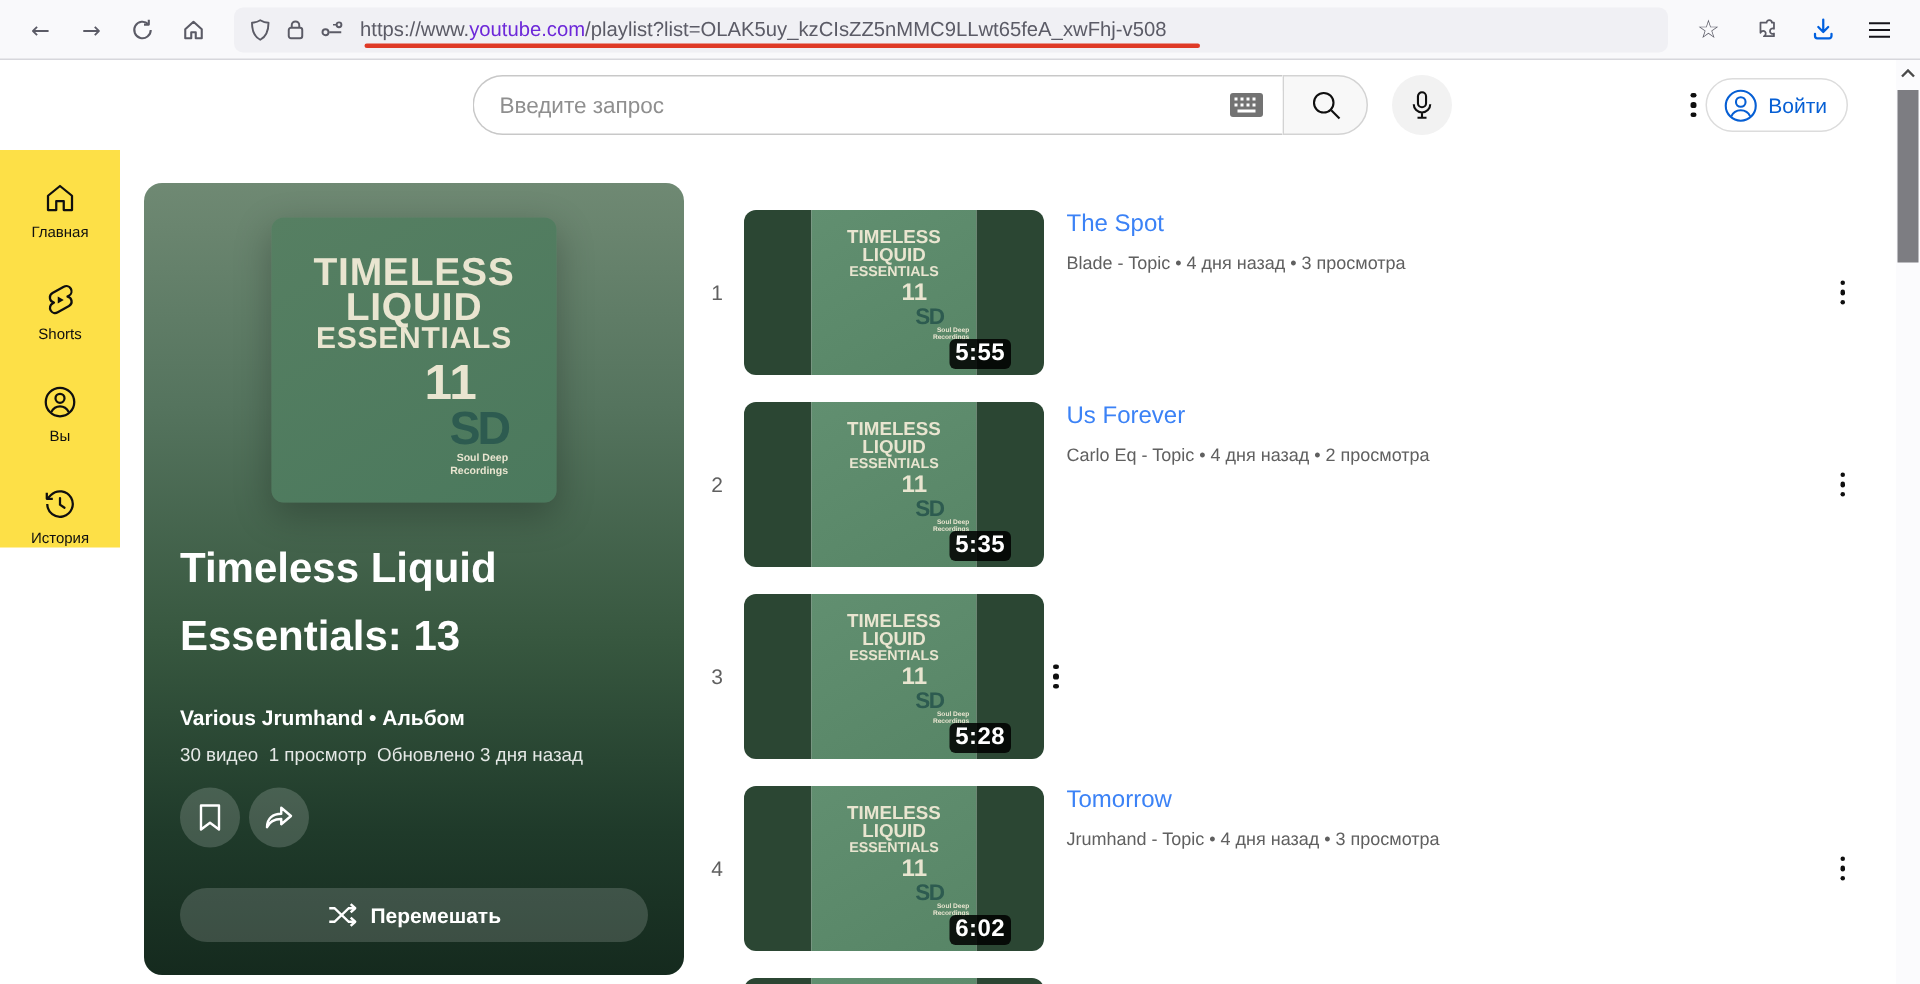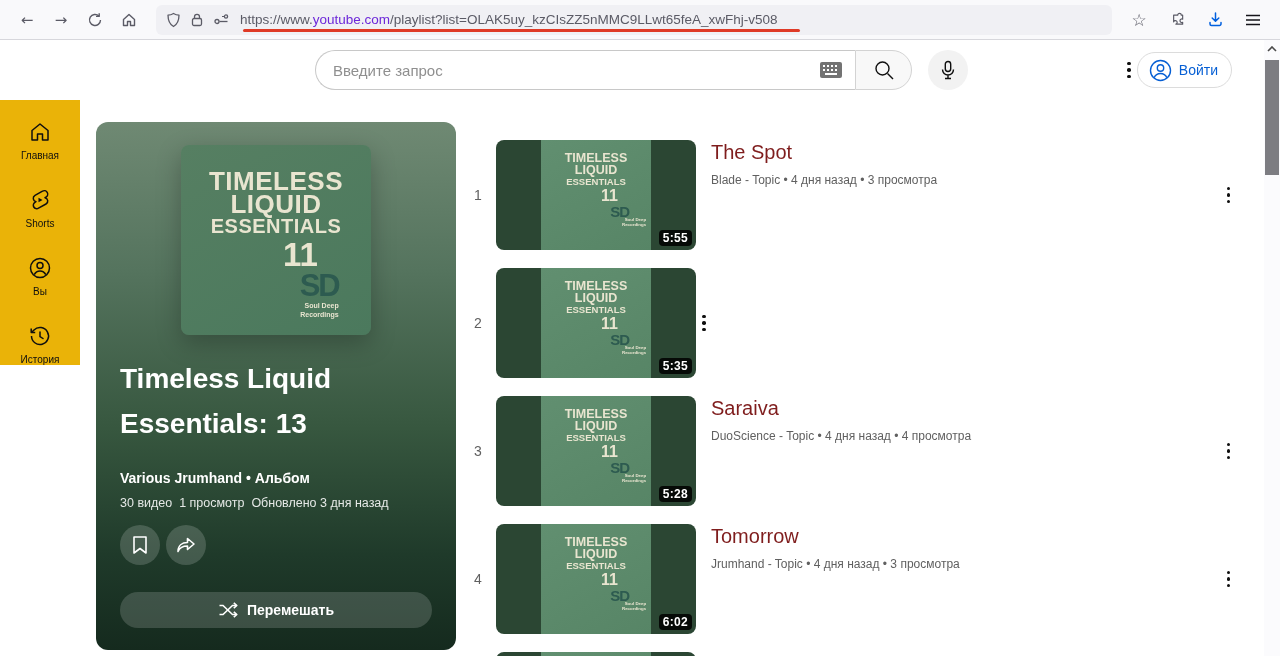--- a/index.html
+++ b/index.html
@@ -44,21 +44,21 @@
     display:flex; align-items:center; justify-content:center; }
 
   .mast-right { position:absolute; right:32px; top:12px; display:flex; align-items:center; }
   .kebab { display:flex; flex-direction:column; gap:3px; padding:8px 6px; }
   .kebab i { width:3.5px; height:3.5px; border-radius:50%; background:#0f0f0f; }
   .signin-btn { display:flex; align-items:center; gap:7px; height:36px; padding:0 13px 0 11px;
     border:1px solid #dcdcdc; border-radius:18px; color:#065fd4; font-size:14px; font-weight:500; background:#fff; }
 
   
   .sidebar { position:absolute; left:0; top:100px; width:80px; display:flex; flex-direction:column; align-items:center;
-    padding-top:20px; gap:27px; background:#eab308; }
+    padding-top:20px; gap:27px; background:#fde047; }
   .side-item { display:flex; flex-direction:column; align-items:center; gap:6px; width:72px; }
   .side-item .lbl { font-size:10px; color:#0f0f0f; }
 
   
   .playlist-panel { position:absolute; left:96px; top:122px; width:360px; height:528px; border-radius:12px;
     background:linear-gradient(180deg,#6f8973 0%, #55745e 28%, #37573f 58%, #1f3a2a 82%, #152a1e 100%); padding:23px 24px; }
   .album-art { width:190px; height:190px; margin:0 auto; border-radius:8px; overflow:hidden;
     background:linear-gradient(150deg,#567f62 0%, #4b795d 100%); box-shadow:0 8px 24px rgba(0,0,0,.25);
     display:flex; flex-direction:column; padding-top:25px; }
   .art-l1 { font-size:26px; font-weight:700; color:#e9e5d0; text-align:center; line-height:23px; letter-spacing:.5px; }
@@ -84,24 +84,24 @@
   .video-row { display:flex; height:110px; margin-bottom:18px; }
   .row-index { width:36px; align-self:center; text-align:center; font-size:14px; color:#606060; flex:0 0 auto; }
   .thumb { position:relative; width:200px; height:110px; border-radius:8px; overflow:hidden; display:flex; flex:0 0 auto; }
   .thumb-bar { width:45px; background:#2b4633; flex:0 0 auto; }
   .thumb-art { flex:1; background:linear-gradient(150deg,#618f70 0%, #578566 100%); display:flex; flex-direction:column; padding-top:13px; }
   .t-l1 { font-size:12.5px; font-weight:700; color:#e9e5d0; text-align:center; line-height:11.5px; }
   .t-l3 { font-size:9.5px; font-weight:700; color:#e9e5d0; text-align:center; line-height:11px; }
   .t-num { font-size:16px; font-weight:700; color:#e9e5d0; text-align:right; padding-right:30%; line-height:18px; }
   .t-sd { font-size:15px; font-weight:800; color:#2d5b50; text-align:right; padding-right:20%; letter-spacing:-1px; line-height:13px; }
   .t-sub { font-size:8px; font-weight:700; color:#e9e5d0; text-align:right; padding-right:8%; line-height:8px; transform:scale(.55); transform-origin:right top; }
-  .duration { position:absolute; right:4px; bottom:4px; background:rgba(0,0,0,.85); color:#fff; font-size:12px;
+  .duration { position:absolute; right:22px; bottom:4px; background:rgba(0,0,0,.85); color:#fff; font-size:16px;
     font-weight:700; padding:1px 4px; border-radius:4px; letter-spacing:.3px; }
   .row-info { flex:1; margin-left:15px; padding-top:1px; min-width:0; }
-  .row-title { font-size:20px; font-weight:500; color:#7f1d1d; margin-bottom:9px; }
+  .row-title { font-size:16px; font-weight:500; color:#3b82f6; margin-bottom:9px; }
   .row-byline { font-size:12px; color:#606060; }
   .row-menu { align-self:center; margin-right:14px; display:flex; flex-direction:column; gap:3px; padding:8px 6px; }
   .row-menu i { width:3.5px; height:3.5px; border-radius:50%; background:#0f0f0f; }
   .video-row-partial { height:8px; overflow:hidden; }
   .video-row-partial .thumb { border-radius:8px 8px 0 0; }
 
   
   .scrollbar { position:absolute; top:40px; right:0; width:16px; height:616px; background:#fbfbfd; z-index:40; }
   .scroll-up { height:17px; display:flex; align-items:center; justify-content:center; color:#4a4a4a; }
   .scroll-thumb { position:absolute; top:20px; right:1px; width:14px; height:115px; background:#7d7d82; }
@@ -321,20 +321,24 @@
         <div class="t-l1">TIMELESS</div>
           <div class="t-l1">LIQUID</div>
         <div class="t-l3">ESSENTIALS</div>
           <div class="t-num">11</div>
         <div class="t-sd">SD</div>
         <div class="t-sub"><span>Soul Deep</span><br><span>Recordings</span></div>
       </div>
       <div class="thumb-bar"></div>
       <div class="duration">5:35</div>
     </div>
+    <div class="row-info">
+      <div class="row-title">Us Forever</div>
+      <div class="row-byline">Carlo Eq - Topic • 4 дня назад • 2 просмотра</div>
+    </div>
     <div class="row-menu">
         <i></i>
         <i></i>
         <i></i>
       </div>
   </div>
 
   <div class="video-row">
     <div class="row-index">3</div>
     <div class="thumb">
@@ -343,24 +347,20 @@
         <div class="t-l1">TIMELESS</div>
           <div class="t-l1">LIQUID</div>
         <div class="t-l3">ESSENTIALS</div>
           <div class="t-num">11</div>
         <div class="t-sd">SD</div>
         <div class="t-sub"><span>Soul Deep</span><br><span>Recordings</span></div>
       </div>
       <div class="thumb-bar"></div>
       <div class="duration">5:28</div>
     </div>
-    <div class="row-info">
-      <div class="row-title">Saraiva</div>
-      <div class="row-byline">DuoScience - Topic • 4 дня назад • 4 просмотра</div>
-    </div>
     <div class="row-menu">
         <i></i>
         <i></i>
         <i></i>
       </div>
   </div>
 
   <div class="video-row">
     <div class="row-index">4</div>
     <div class="thumb">

